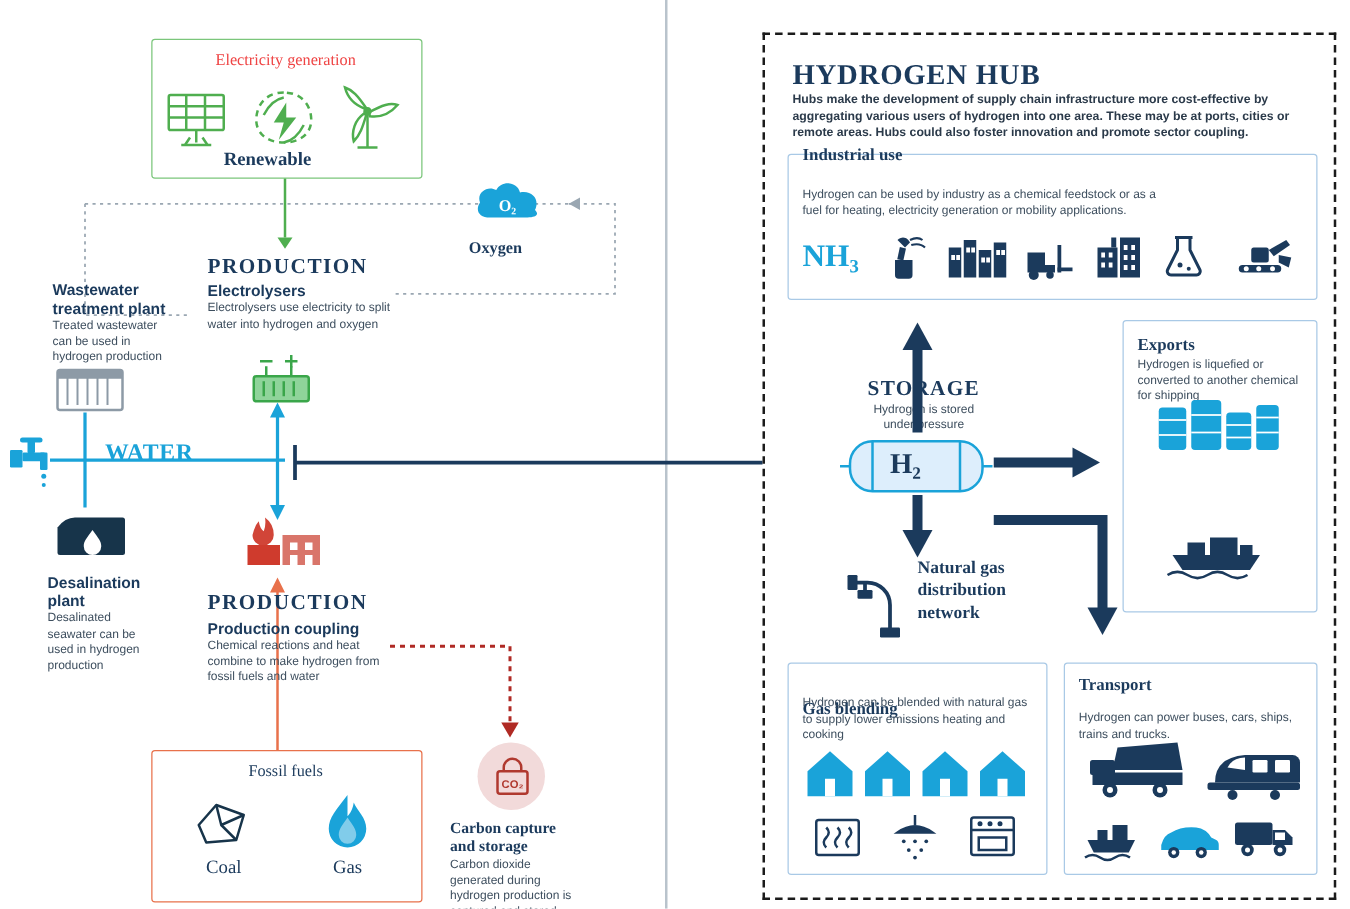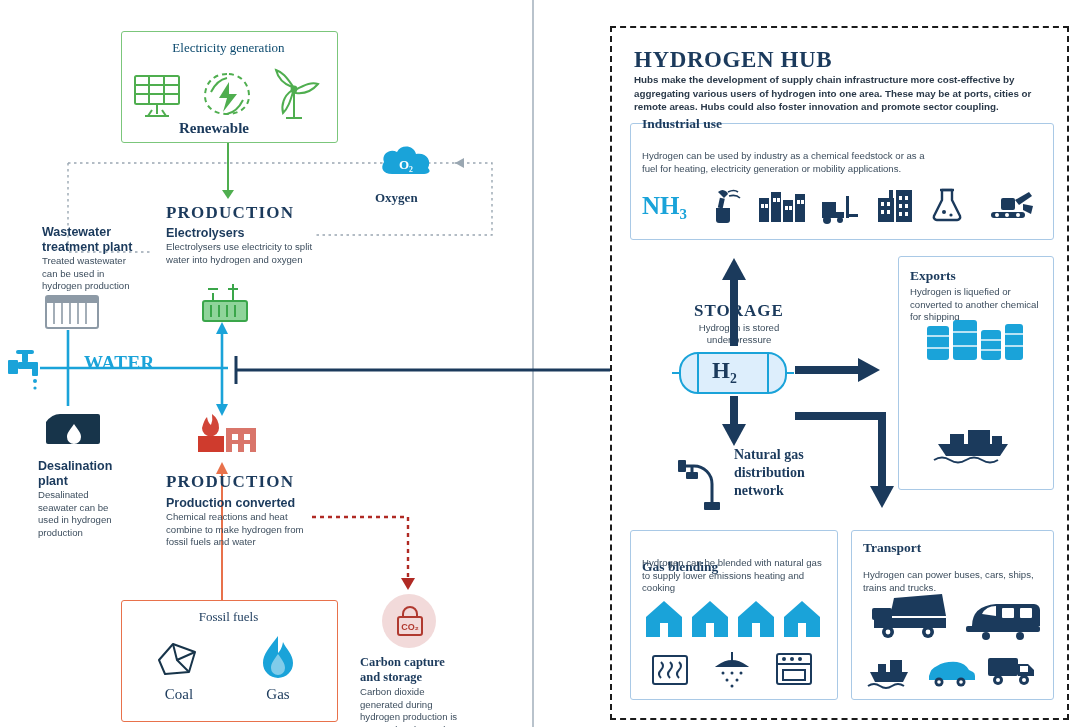--- a/index.html
+++ b/index.html
@@ -73,21 +73,21 @@
     background: #fff;
   }
   .divider {
     width: 1.6px;
     background: #b9c3cc;
   }
   svg { display: block; overflow: visible; }
   .green-title {
     font-family: "Liberation Serif", serif;
     font-size: 13px;
-    color: #0c4a6e;
+    color: #ef4444;
   }
   .renewable-label {
     font-family: "Liberation Serif", serif;
     font-size: 15px;
     font-weight: 700;
     color: #1b3a5c;
   }
   .fossil-title {
     font-family: "Liberation Serif", serif;
     font-size: 13px;
@@ -297,21 +297,21 @@
       <path d="M6 20 q2 -8 5 -11 q1 6 4 8 q2 -5 1 -11 q7 5 7 14 a8 8 0 0 1 -17 0 z" opacity=".95"></path>
     </g>
     <rect x="2" y="28" width="26" height="16" fill="#cf3b2d"></rect>
     <rect x="30" y="20" width="30" height="24" fill="#d9756a"></rect>
     <rect x="36" y="26" width="6" height="6" fill="#ffffff"></rect>
     <rect x="48" y="26" width="6" height="6" fill="#ffffff"></rect>
     <rect x="36" y="36" width="6" height="8" fill="#ffffff"></rect>
     <rect x="48" y="36" width="6" height="8" fill="#ffffff"></rect>
   </svg>
   <div class="abs prod-title" style="left:166px; top:472px;">PRODUCTION</div>
-  <div class="abs sub-bold" style="left:166px; top:496px;">Production converted</div>
+  <div class="abs sub-bold" style="left:166px; top:496px;">Production coupling</div>
   <div class="abs body-txt" style="left:166px; top:511px; width:140px;">Chemical reactions and heat combine to make hydrogen from fossil fuels and water</div>
 
   <div class="abs box-orange" style="left:121px; top:600px; width:215px; height:120px;"></div>
   <div class="abs fossil-title center" style="left:121px; top:609px; width:215px;">Fossil fuels</div>
   <svg class="abs" style="left:155px; top:638px; width:48px; height:42px;">
     <g fill="none" stroke="#17344a" stroke-width="2" stroke-linejoin="round">
       <path d="M4 22 L18 6 L40 14 L34 34 L10 36 Z"></path>
       <path d="M18 6 L22 22 L40 14"></path>
       <path d="M22 22 L34 34"></path>
     </g>

